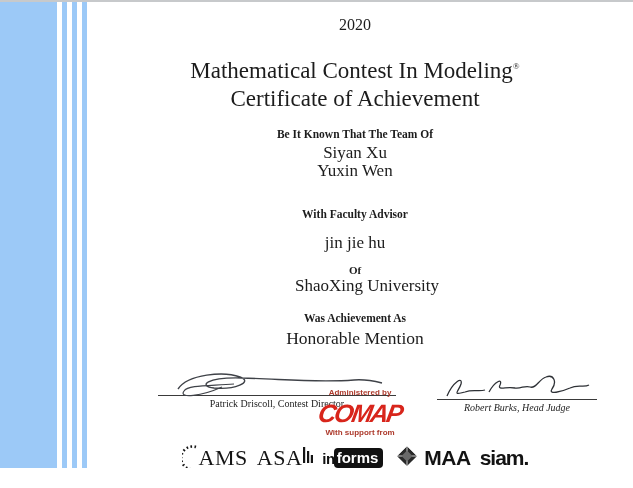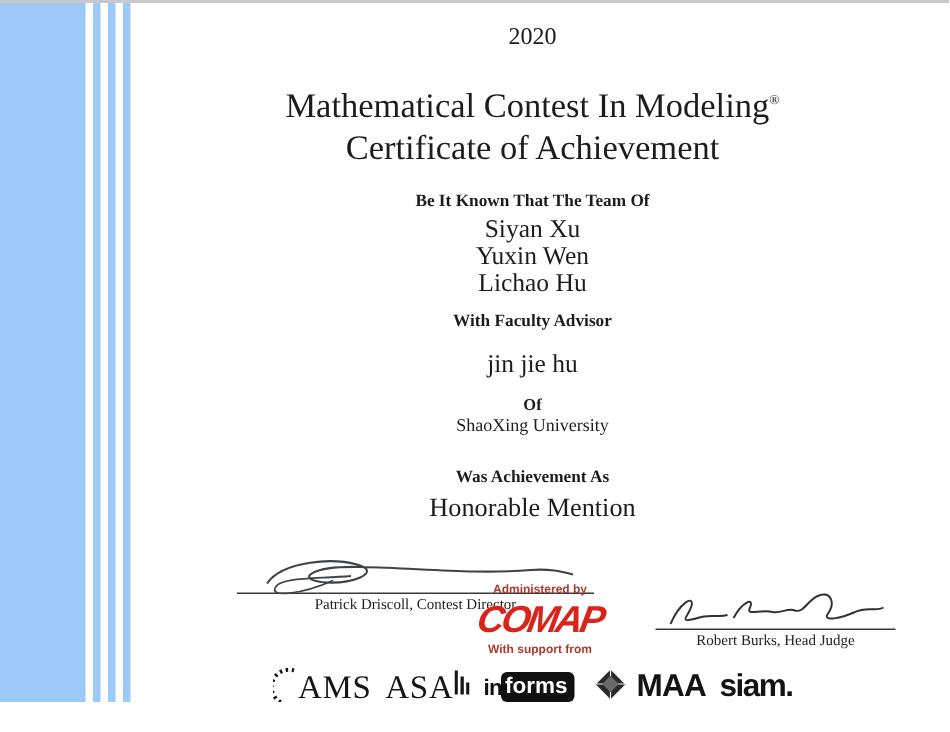--- a/index.html
+++ b/index.html
@@ -16,27 +16,27 @@
   .year   { top:16px;  font-size:16px; }
   .title1 { top:58px;  font-size:23px; }
   .title1 sup { font-size:9px; vertical-align:super; }
   .title2 { top:86px;  font-size:23px; }
   .small-label { font-weight:bold; font-size:11.5px; }
   .known  { top:128px; }
   .team   { top:144px; font-size:17px; line-height:18px; }
   .advlbl { top:208px; }
   .advisor{ top:233px; font-size:17px; }
   .oflbl  { top:264px; font-size:11px; }
-  .inst   { top:276px; font-size:12px; }
+  .inst   { top:276px; font-size:17px;margin-left:12px; }
   .deslbl { top:312px; }
   .desig  { top:328px; font-size:17.5px; }
 
   .sigblock { position:absolute; text-align:center; }
   .sig-left  { left:158px; top:369px; width:238px; }
-  .sig-right { left:437px; top:392px; width:160px; }
+  .sig-right { left:437px; top:372px; width:160px;font-style:italic; }
   .sigline { border-top:1px solid #3a3a3a; margin-top:-2px; }
   .sigcap { font-size:10px; padding-top:2px; color:#222; }
   .sigsvg { display:block; }
 
   .sig-center { left:308px; top:388px; width:104px; }
   .adminby, .support { font-family:"Liberation Sans", sans-serif; font-size:8px; font-weight:bold; color:#ad3a2c; }
   .comap {
     font-family:"Liberation Sans", sans-serif; font-style:italic; font-weight:bold;
     font-size:25px; color:#d8251b; letter-spacing:-2px; transform:skewX(-10deg);
     line-height:26px; margin:3px 0 2px 0;
@@ -73,21 +73,20 @@
 
   <div class="ctext title1"><span>Mathematical Contest In Modeling</span><sup>®</sup></div>
 
   <div class="ctext title2">Certificate of Achievement</div>
 
   <div class="ctext known small-label">Be It Known That The Team Of</div>
 
   <div class="ctext team">
     <div>Siyan Xu</div>
     <div>Yuxin Wen</div>
-    <div>Lichao Hu</div>
   </div>
 
   <div class="ctext advisor">jin jie hu</div>
   <div class="ctext advlbl small-label">With Faculty Advisor</div>
 
   <div class="ctext oflbl small-label">Of</div>
   <div class="ctext inst">ShaoXing University</div>
 
   <div class="ctext deslbl small-label">Was Achievement As</div>
   <div class="ctext desig">Honorable Mention</div>

